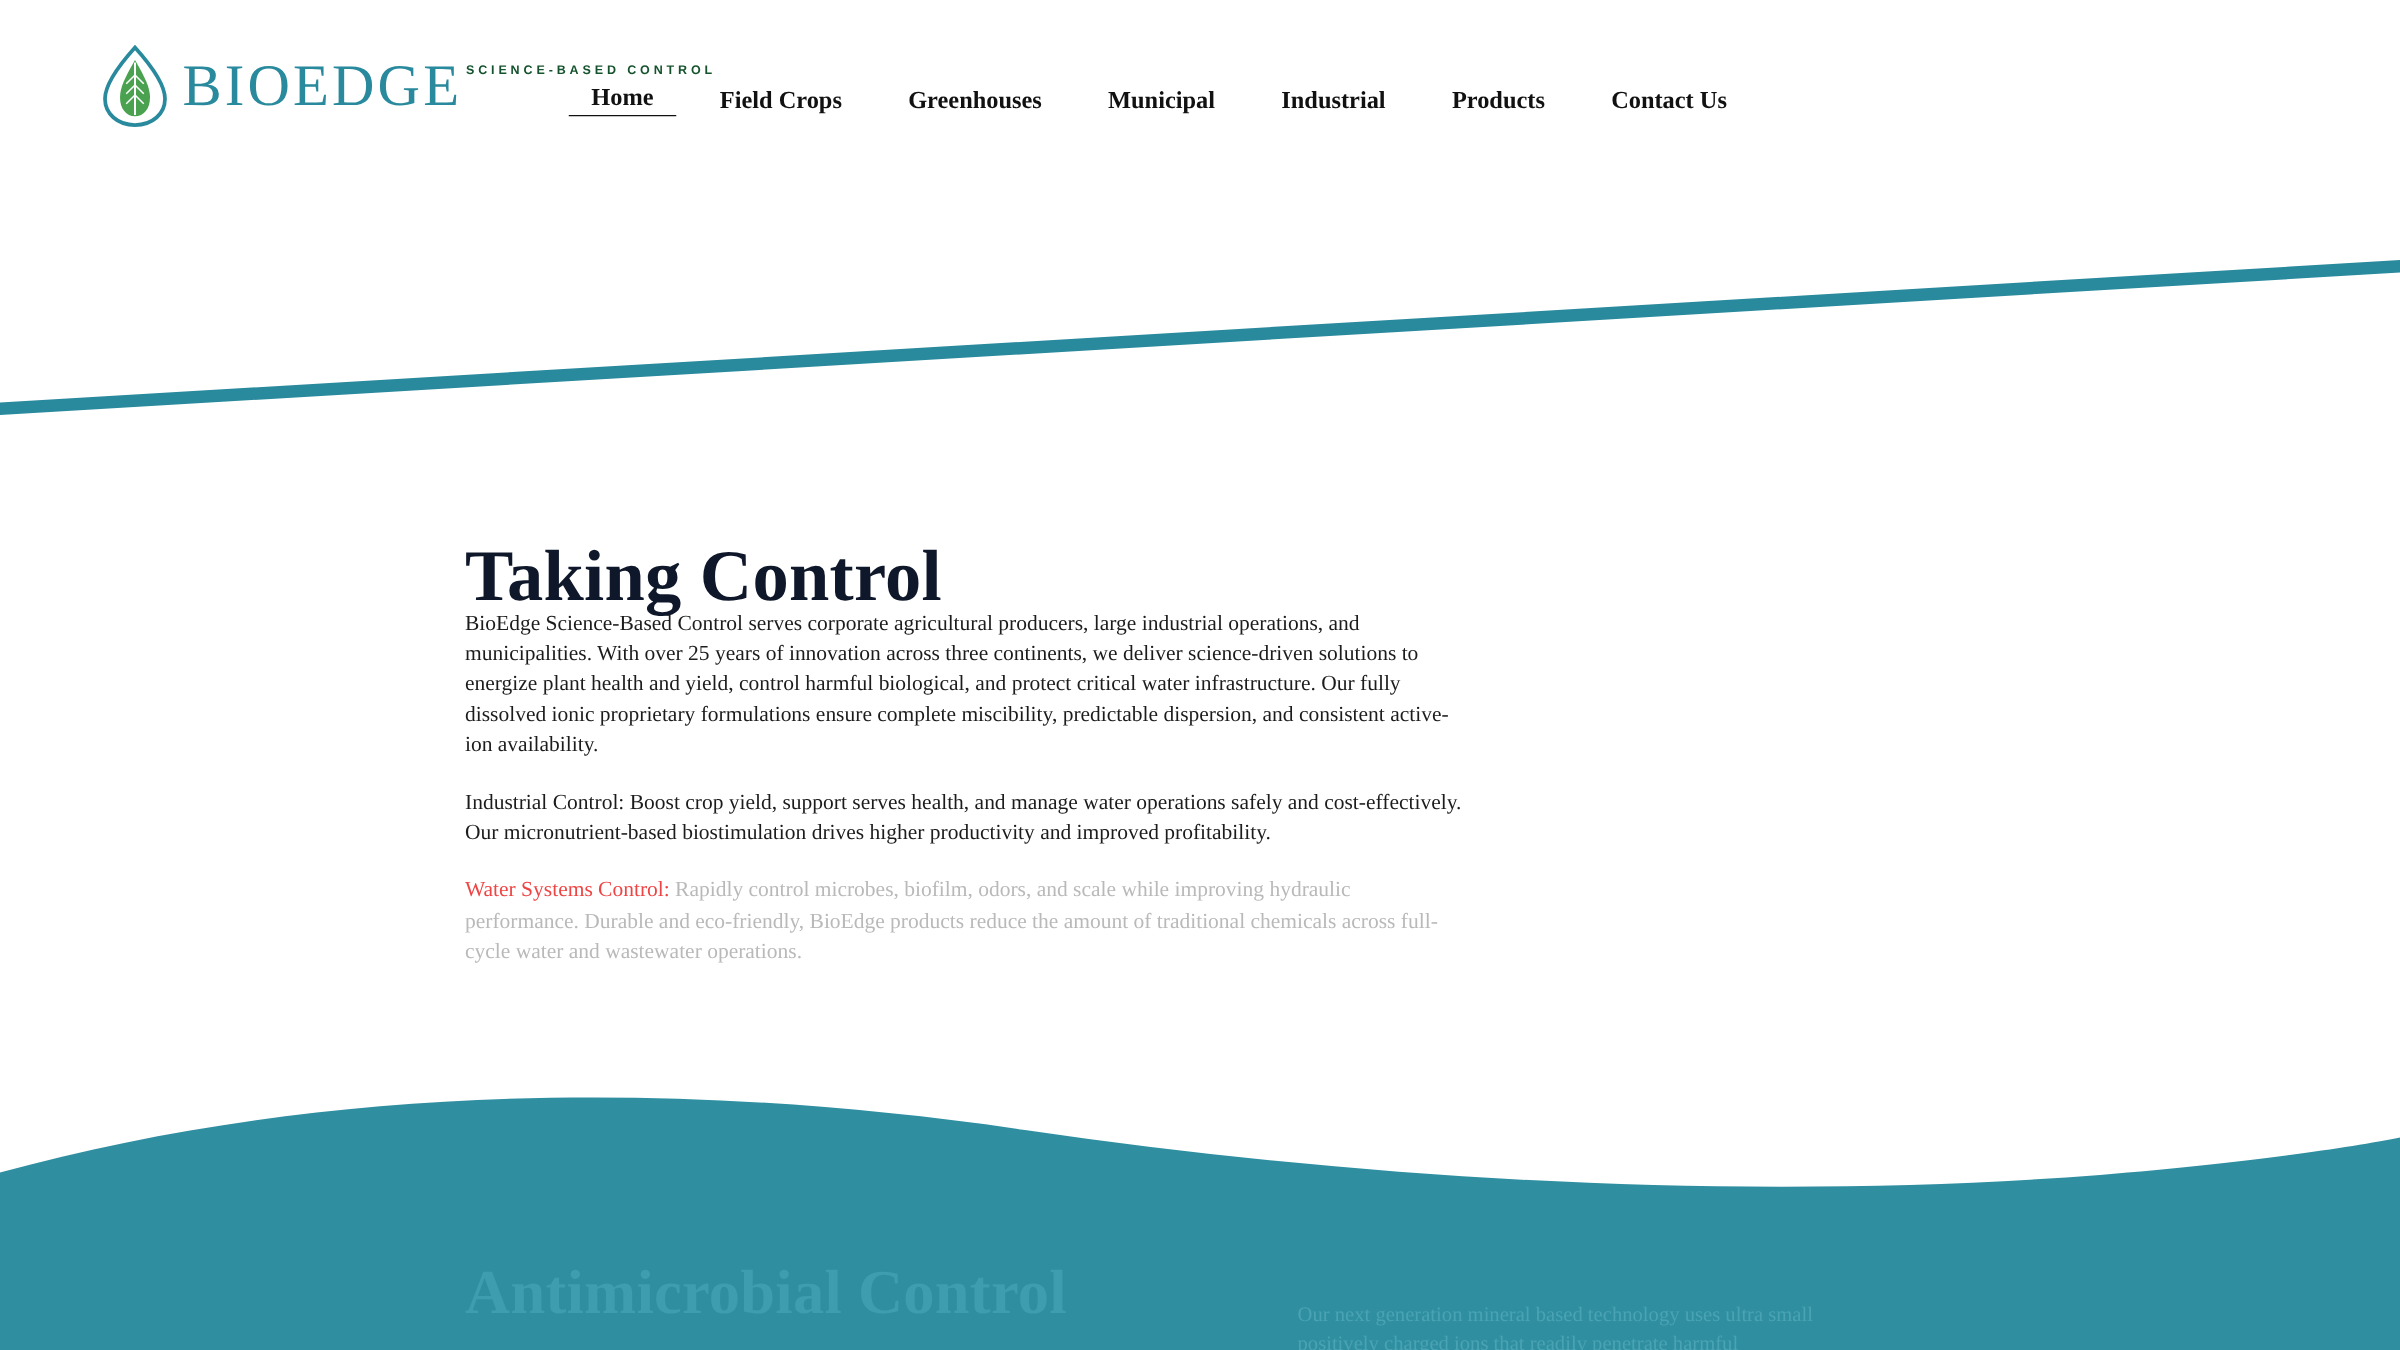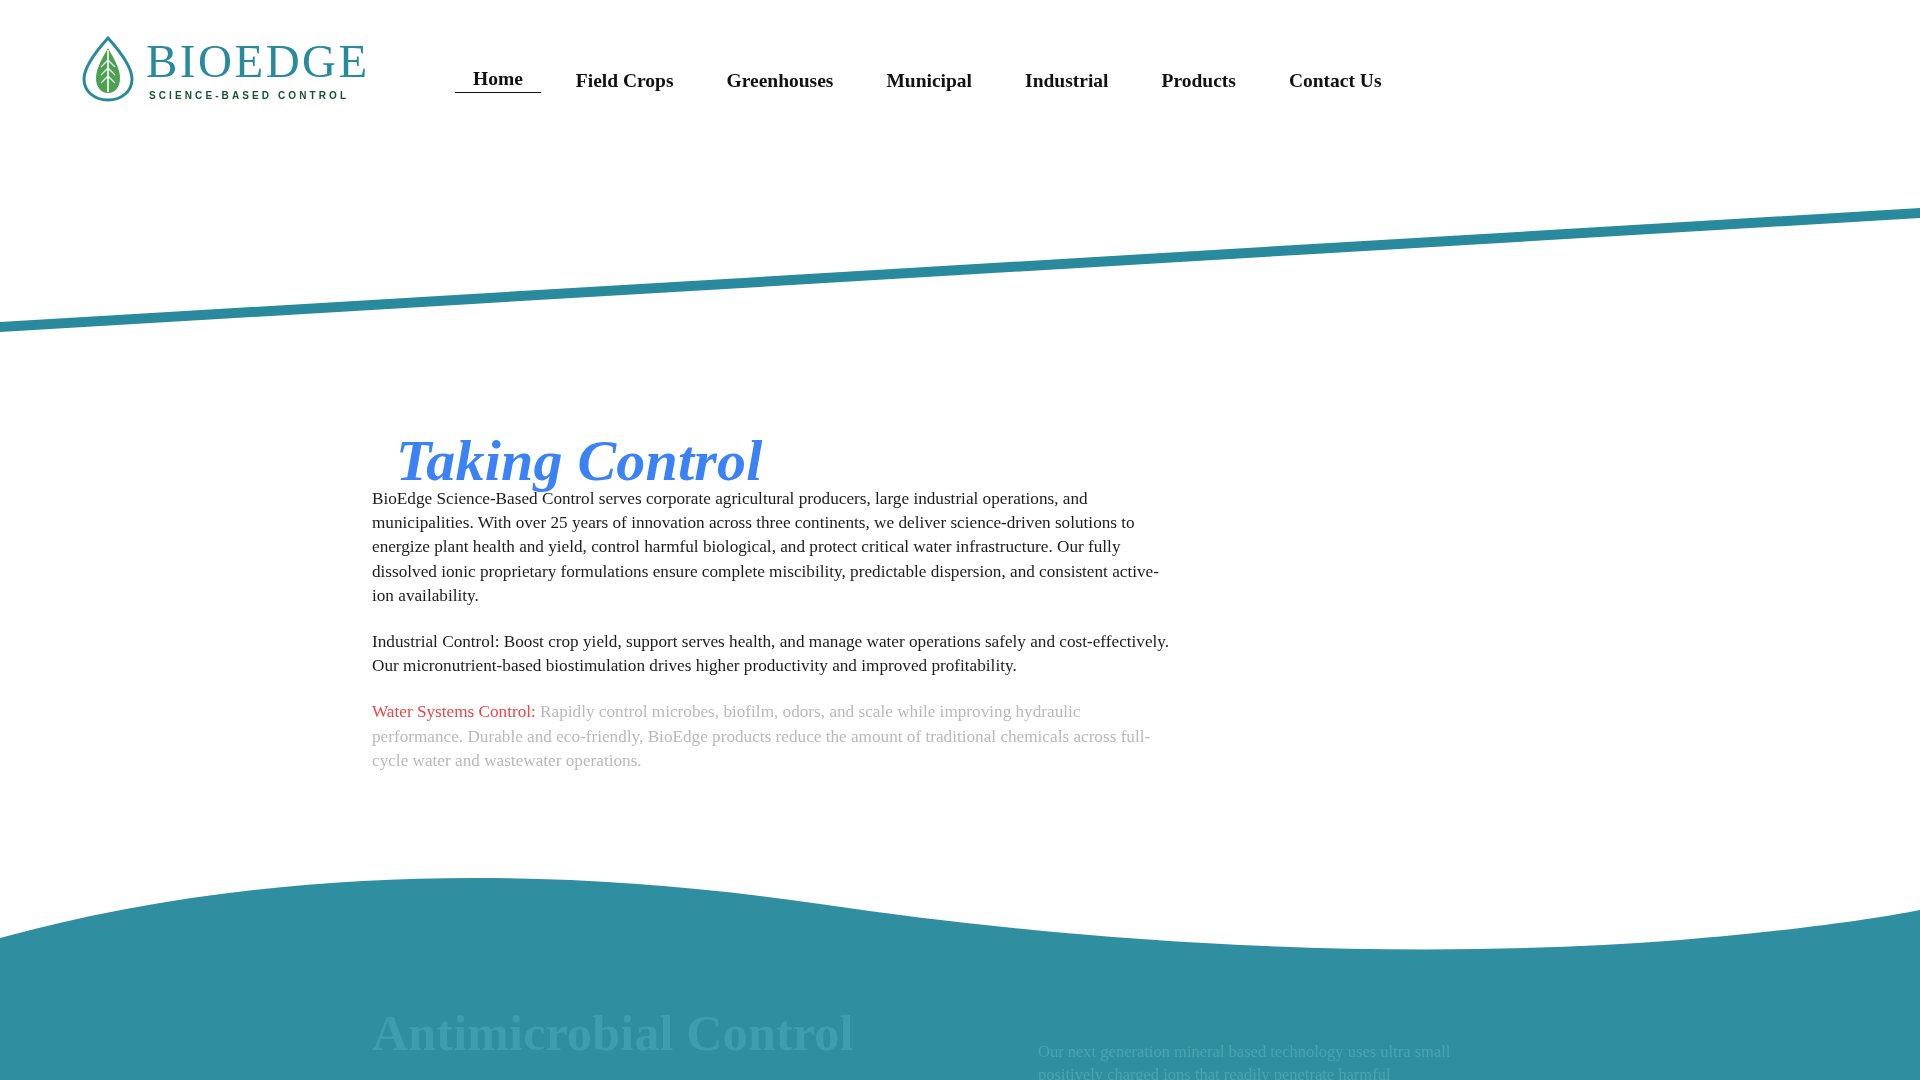--- a/index.html
+++ b/index.html
@@ -40,21 +40,21 @@
     gap: 10px;
   }
   .logo-mark {
     width: 56px;
     height: 66px;
     position: relative;
     flex: none;
   }
   .logo-text {
     display: flex;
-    flex-direction: column;
+    flex-direction: row;
     justify-content: center;
     line-height: 1;
   }
   .logo-title {
     font-family: "Liberation Serif", serif;
     font-size: 47px;
     letter-spacing: 2.5px;
     color: #2a8a9d;
     font-weight: 400;
   }
@@ -102,28 +102,27 @@
 
   
   .content {
     position: absolute;
     top: 0; left: 0;
     width: 1920px;
     z-index: 10;
   }
   .headline {
     position: absolute;
-    left: 396px;
+    left: 372px;
     top: 388px;
     font-family: "Liberation Serif", serif;
     font-size: 58px;
     font-weight: 700;
-    color: #3b82f6;
+    color: #0f172a;
     letter-spacing: 0.2px;
-    font-style: italic;
   }
   .body-block {
     position: absolute;
     left: 372px;
     top: 487px;
     width: 800px;
     font-family: "Liberation Serif", serif;
     font-size: 17.2px;
     line-height: 24.2px;
     color: #1c1c1c;

